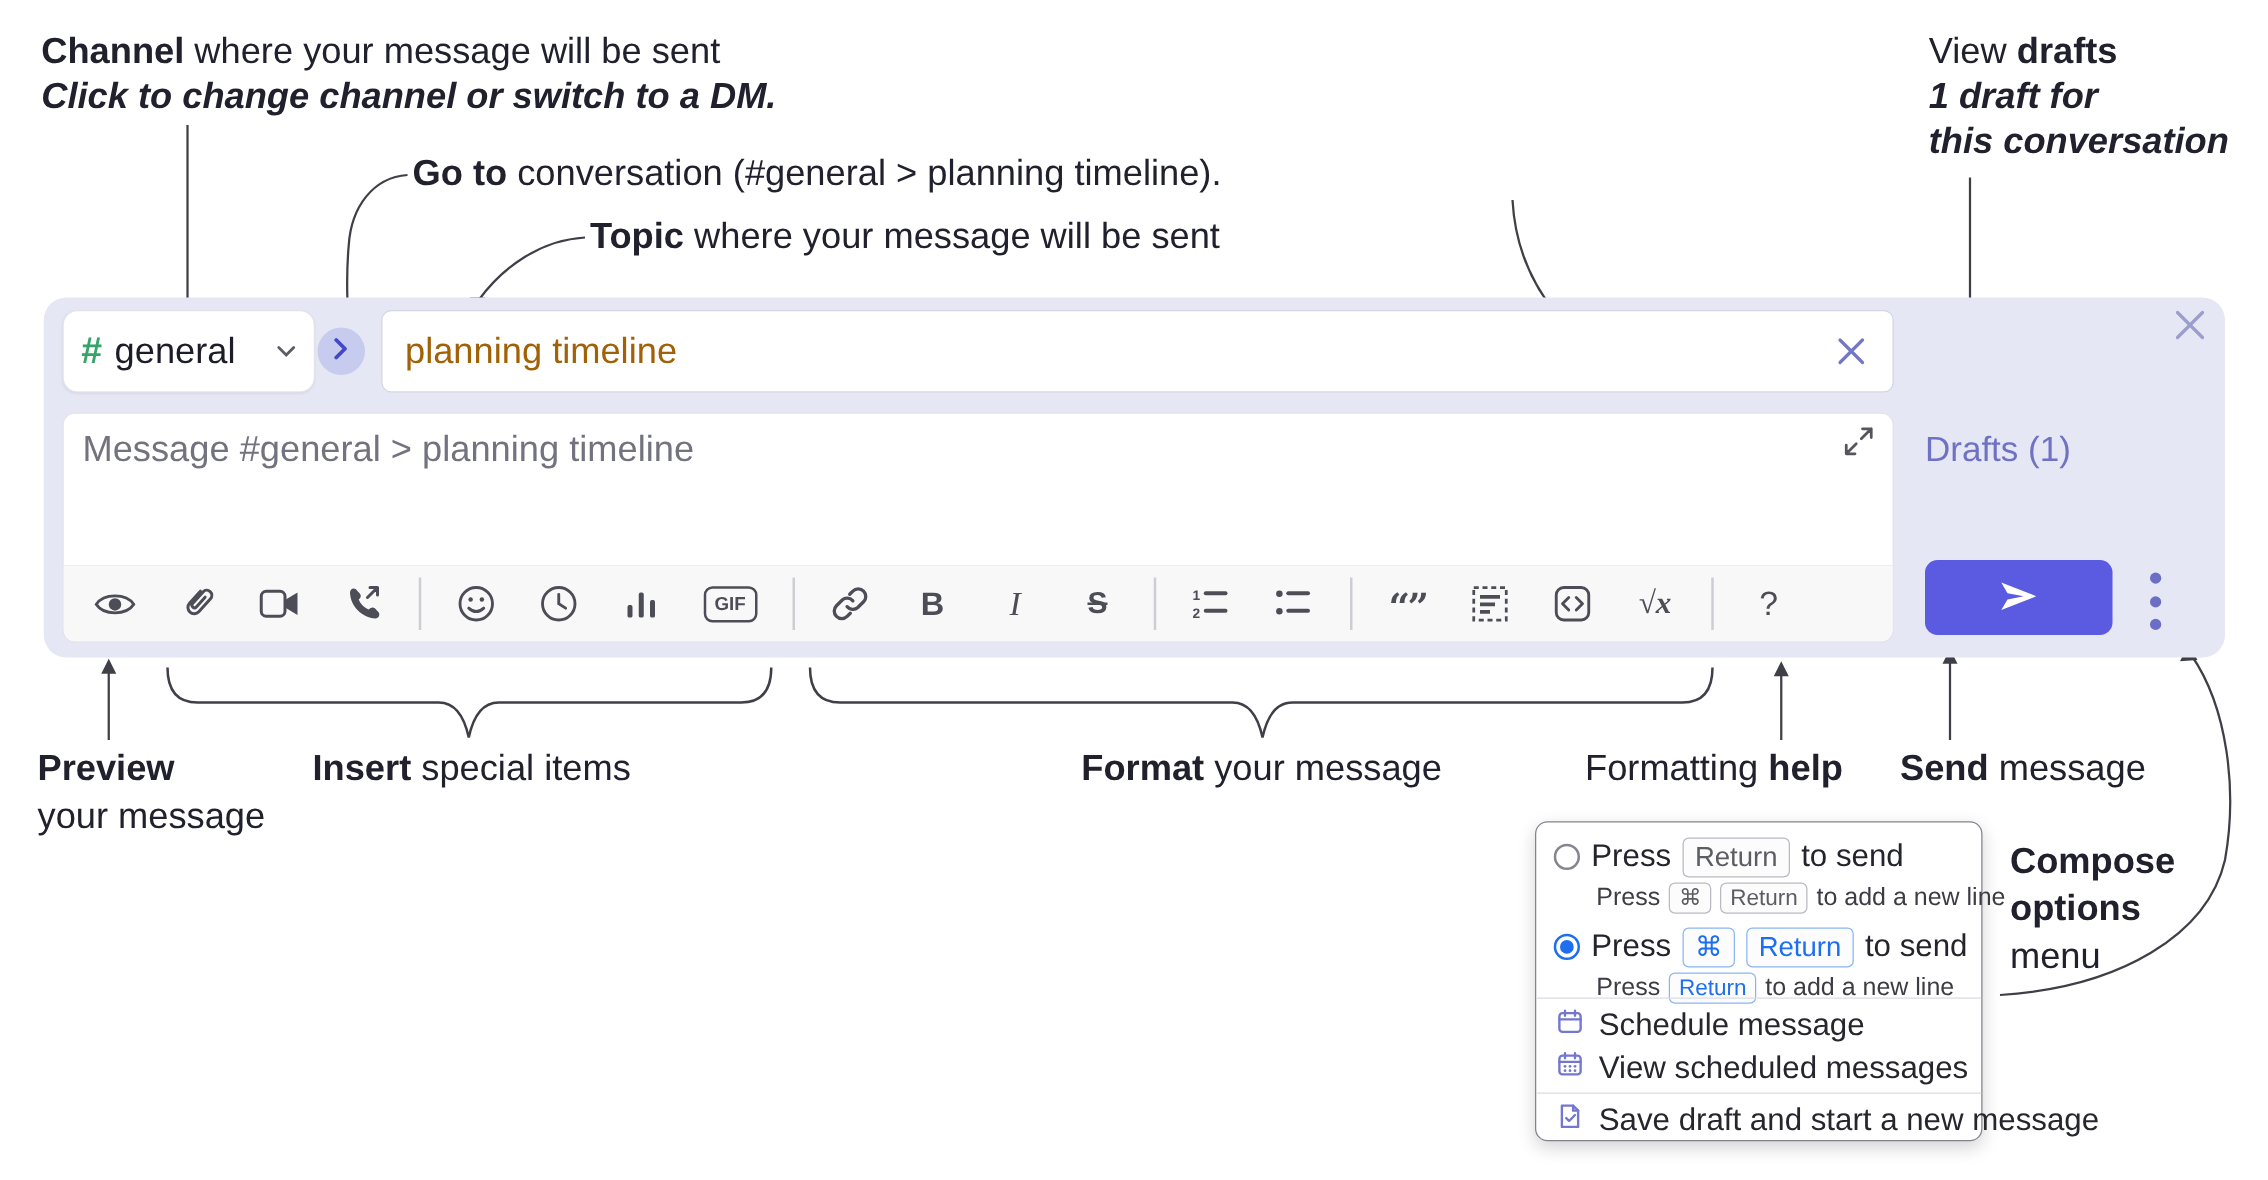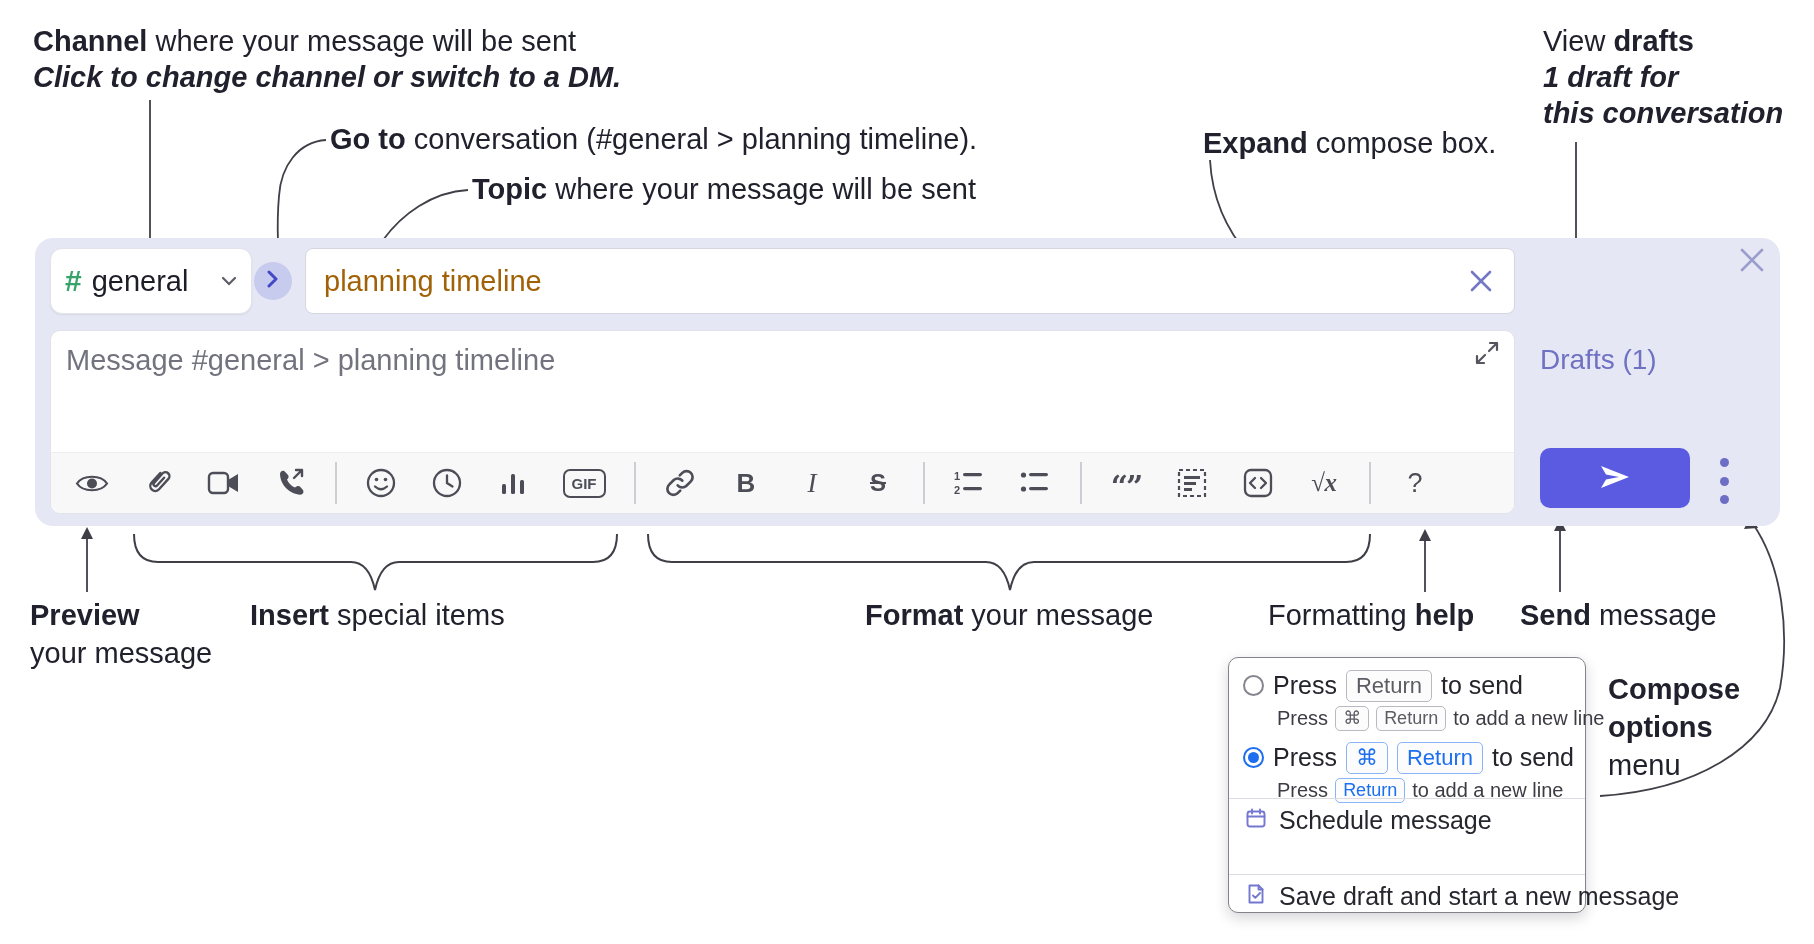--- a/index.html
+++ b/index.html
@@ -107,23 +107,20 @@
   <div class="abs ann it" style="left:33px;top:60px;">Click to change channel or switch to a DM.</div>
 
   <div class="abs ann" style="left:330px;top:122px;">
     <b>Go to</b><span> conversation (#general &gt; planning timeline).</span>
   </div>
 
   <div class="abs ann" style="left:472px;top:172px;">
     <b>Topic</b><span> where your message will be sent</span>
   </div>
 
-  <div class="abs ann" style="left:1203px;top:126px;">
-    <b>Expand</b><span> compose box.</span>
-  </div>
 
   <div class="abs ann" style="left:1543px;top:24px;">
     <span>View </span><b>drafts</b>
   </div>
   <div class="abs ann it" style="left:1543px;top:60px;">1 draft for</div>
   <div class="abs ann it" style="left:1543px;top:96px;">this conversation</div>
 
   <div class="abs ann" style="left:30px;top:598px;">
     <b>Preview</b>
   </div>
@@ -366,20 +363,37 @@
     <div class="pdiv" style="top:140px;"></div>
     <div class="pitem" style="top:148px;">
       <span>
         <svg width="22" height="22" viewBox="0 0 22 22" fill="none" stroke="#7477cf" stroke-width="1.9" stroke-linecap="round">
           <rect x="2.5" y="4.5" width="17" height="15" rx="2.5"></rect>
           <path d="M2.5 9.5 H19.5 M7 2.5 V6.5 M15 2.5 V6.5"></path>
         </svg>
       </span>
       <span>Schedule message</span>
     </div>
+    <div class="pitem" style="top:182px;">
+      <span>
+        <svg width="22" height="22" viewBox="0 0 22 22" fill="none" stroke="#7477cf" stroke-width="1.9" stroke-linecap="round">
+          <rect x="2.5" y="4.5" width="17" height="15" rx="2.5"></rect>
+          <path d="M2.5 9.5 H19.5 M7 2.5 V6.5 M15 2.5 V6.5"></path>
+          <g fill="#7477cf" stroke="none">
+            <circle cx="7" cy="13" r="1.1"></circle>
+              <circle cx="11" cy="13" r="1.1"></circle>
+              <circle cx="15" cy="13" r="1.1"></circle>
+            <circle cx="7" cy="16.5" r="1.1"></circle>
+              <circle cx="11" cy="16.5" r="1.1"></circle>
+              <circle cx="15" cy="16.5" r="1.1"></circle>
+          </g>
+        </svg>
+      </span>
+      <span>View scheduled messages</span>
+    </div>
     <div class="pdiv" style="top:216px;"></div>
     <div class="pitem" style="top:224px;">
       <span>
         <svg width="22" height="22" viewBox="0 0 22 22" fill="none" stroke="#7477cf" stroke-width="1.9" stroke-linecap="round" stroke-linejoin="round">
           <path d="M4.5 2.5 H13.5 L17.5 6.5 V19.5 H4.5 Z"></path>
           <path d="M13.5 2.5 V6.5 H17.5"></path>
           <path d="M8 12.5 l2.3 2.3 L15 10"></path>
         </svg>
       </span>
       <span>Save draft and start a new message</span>

